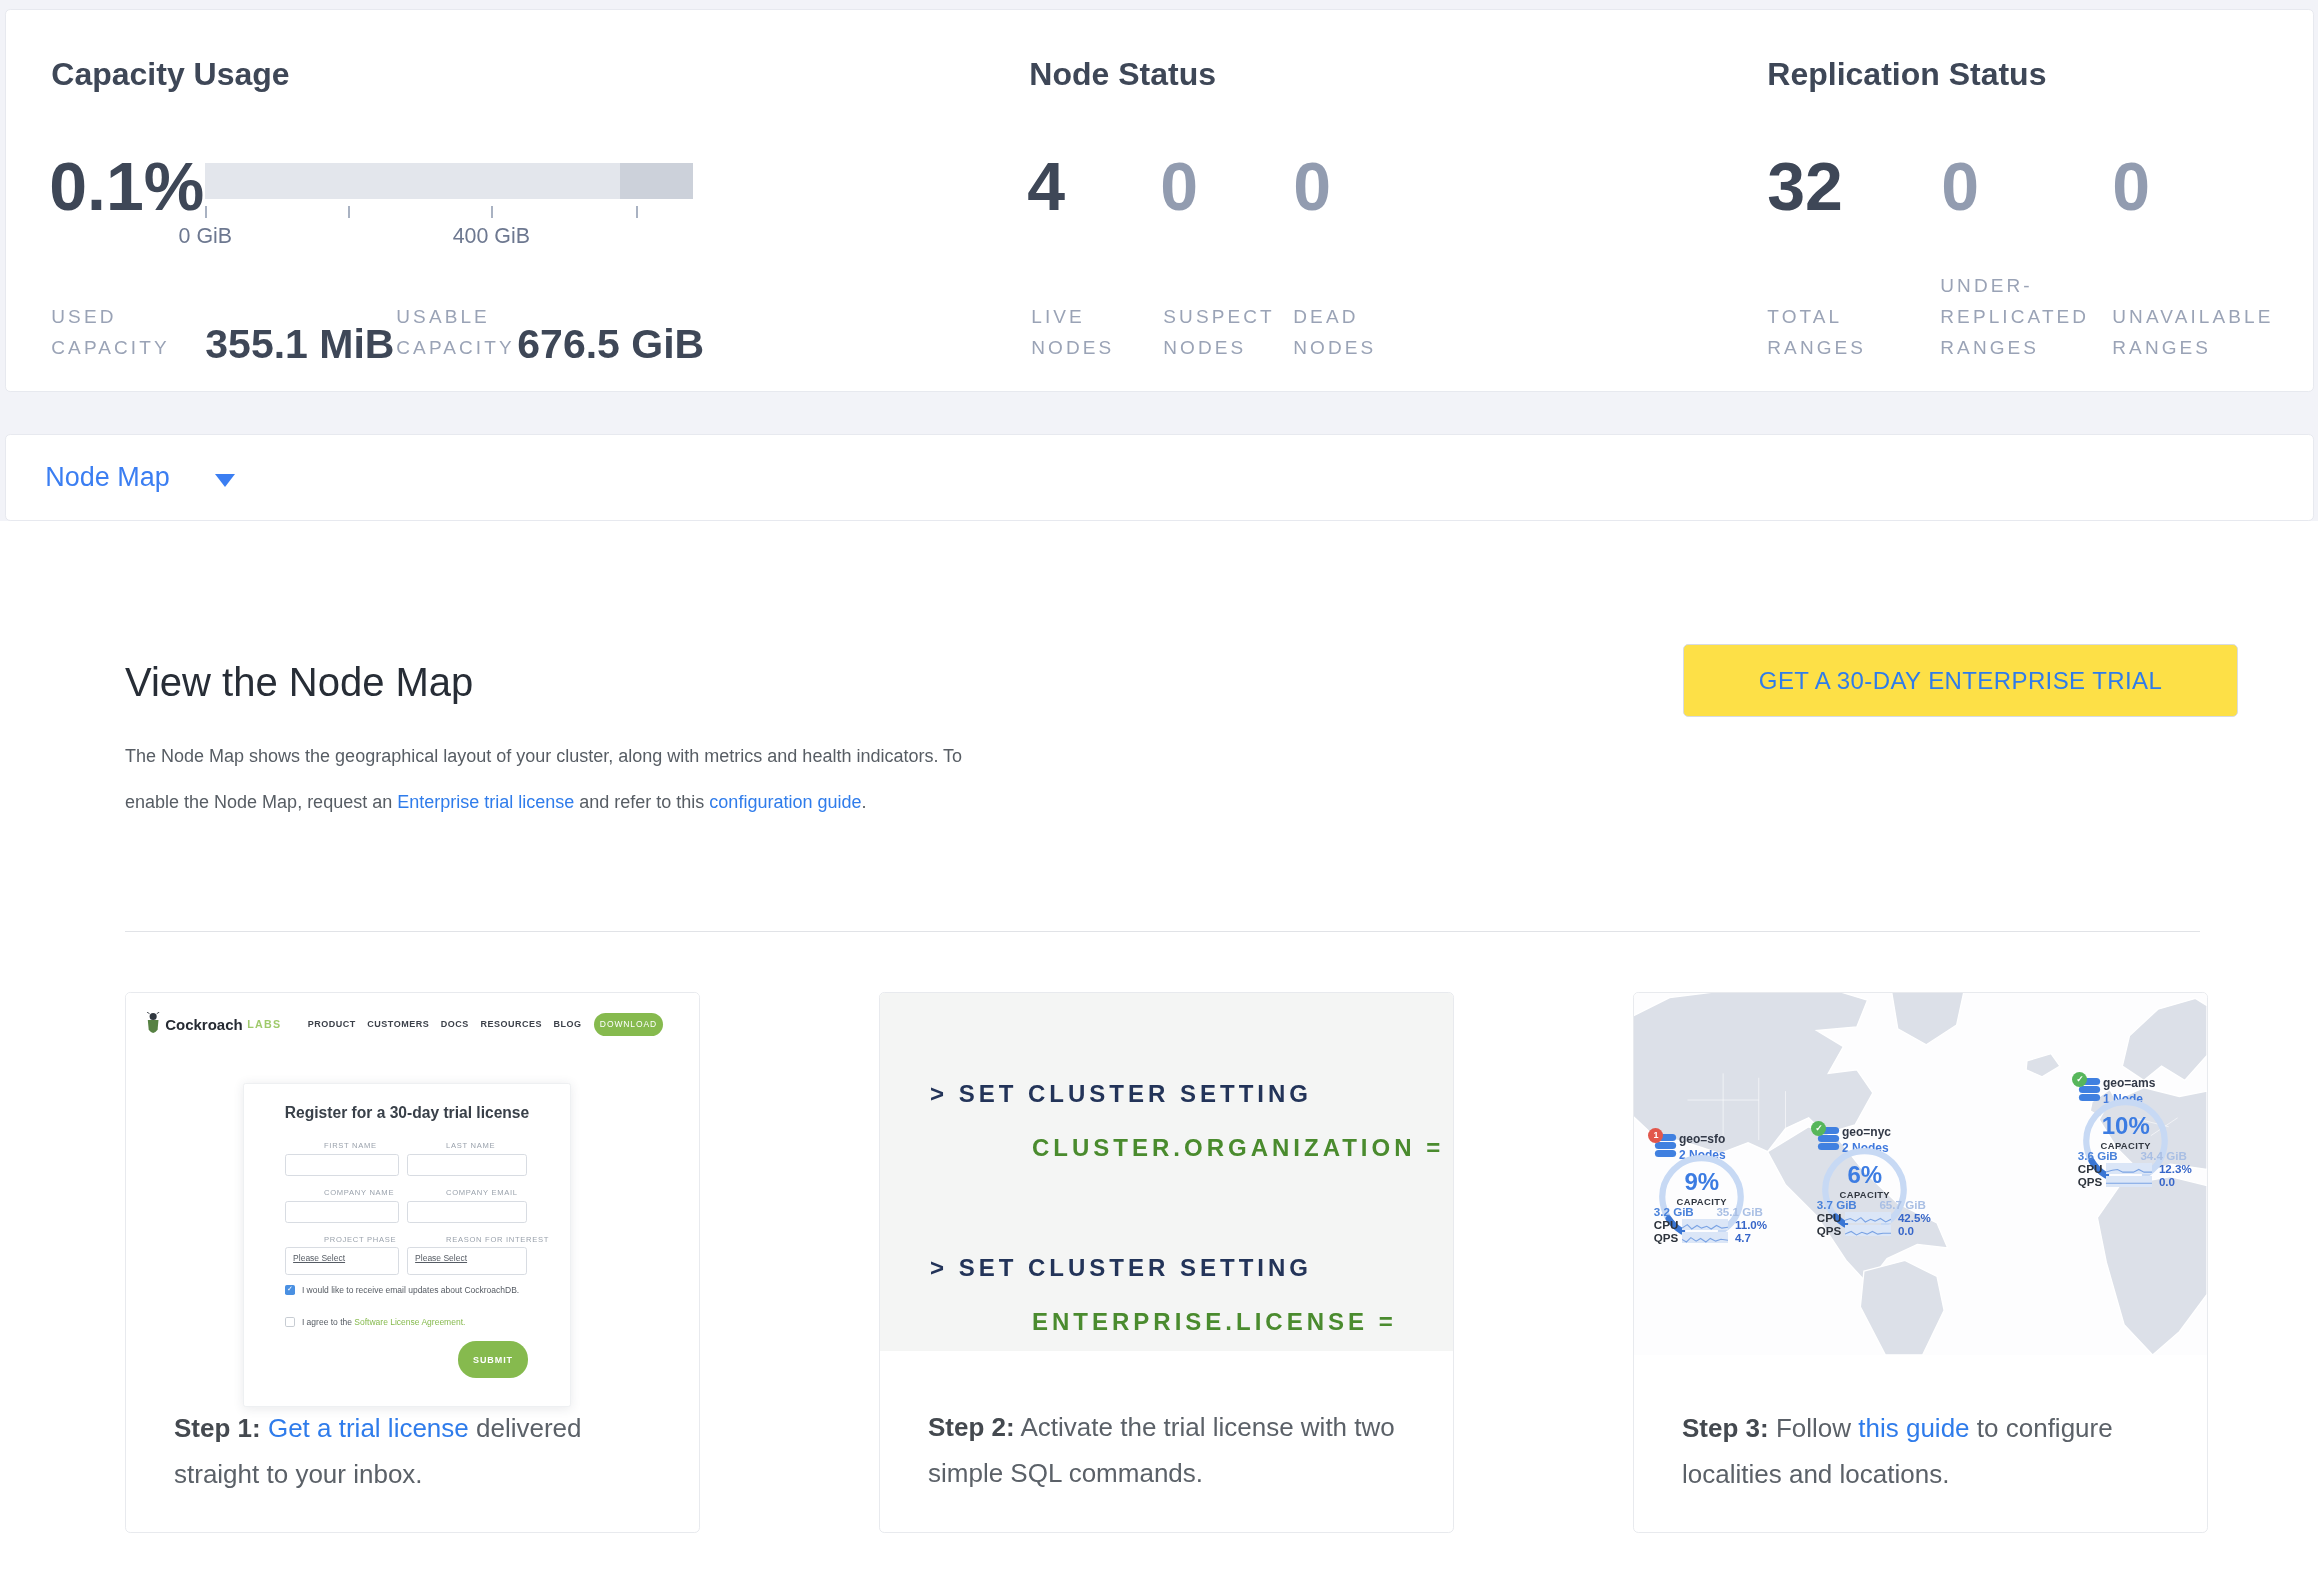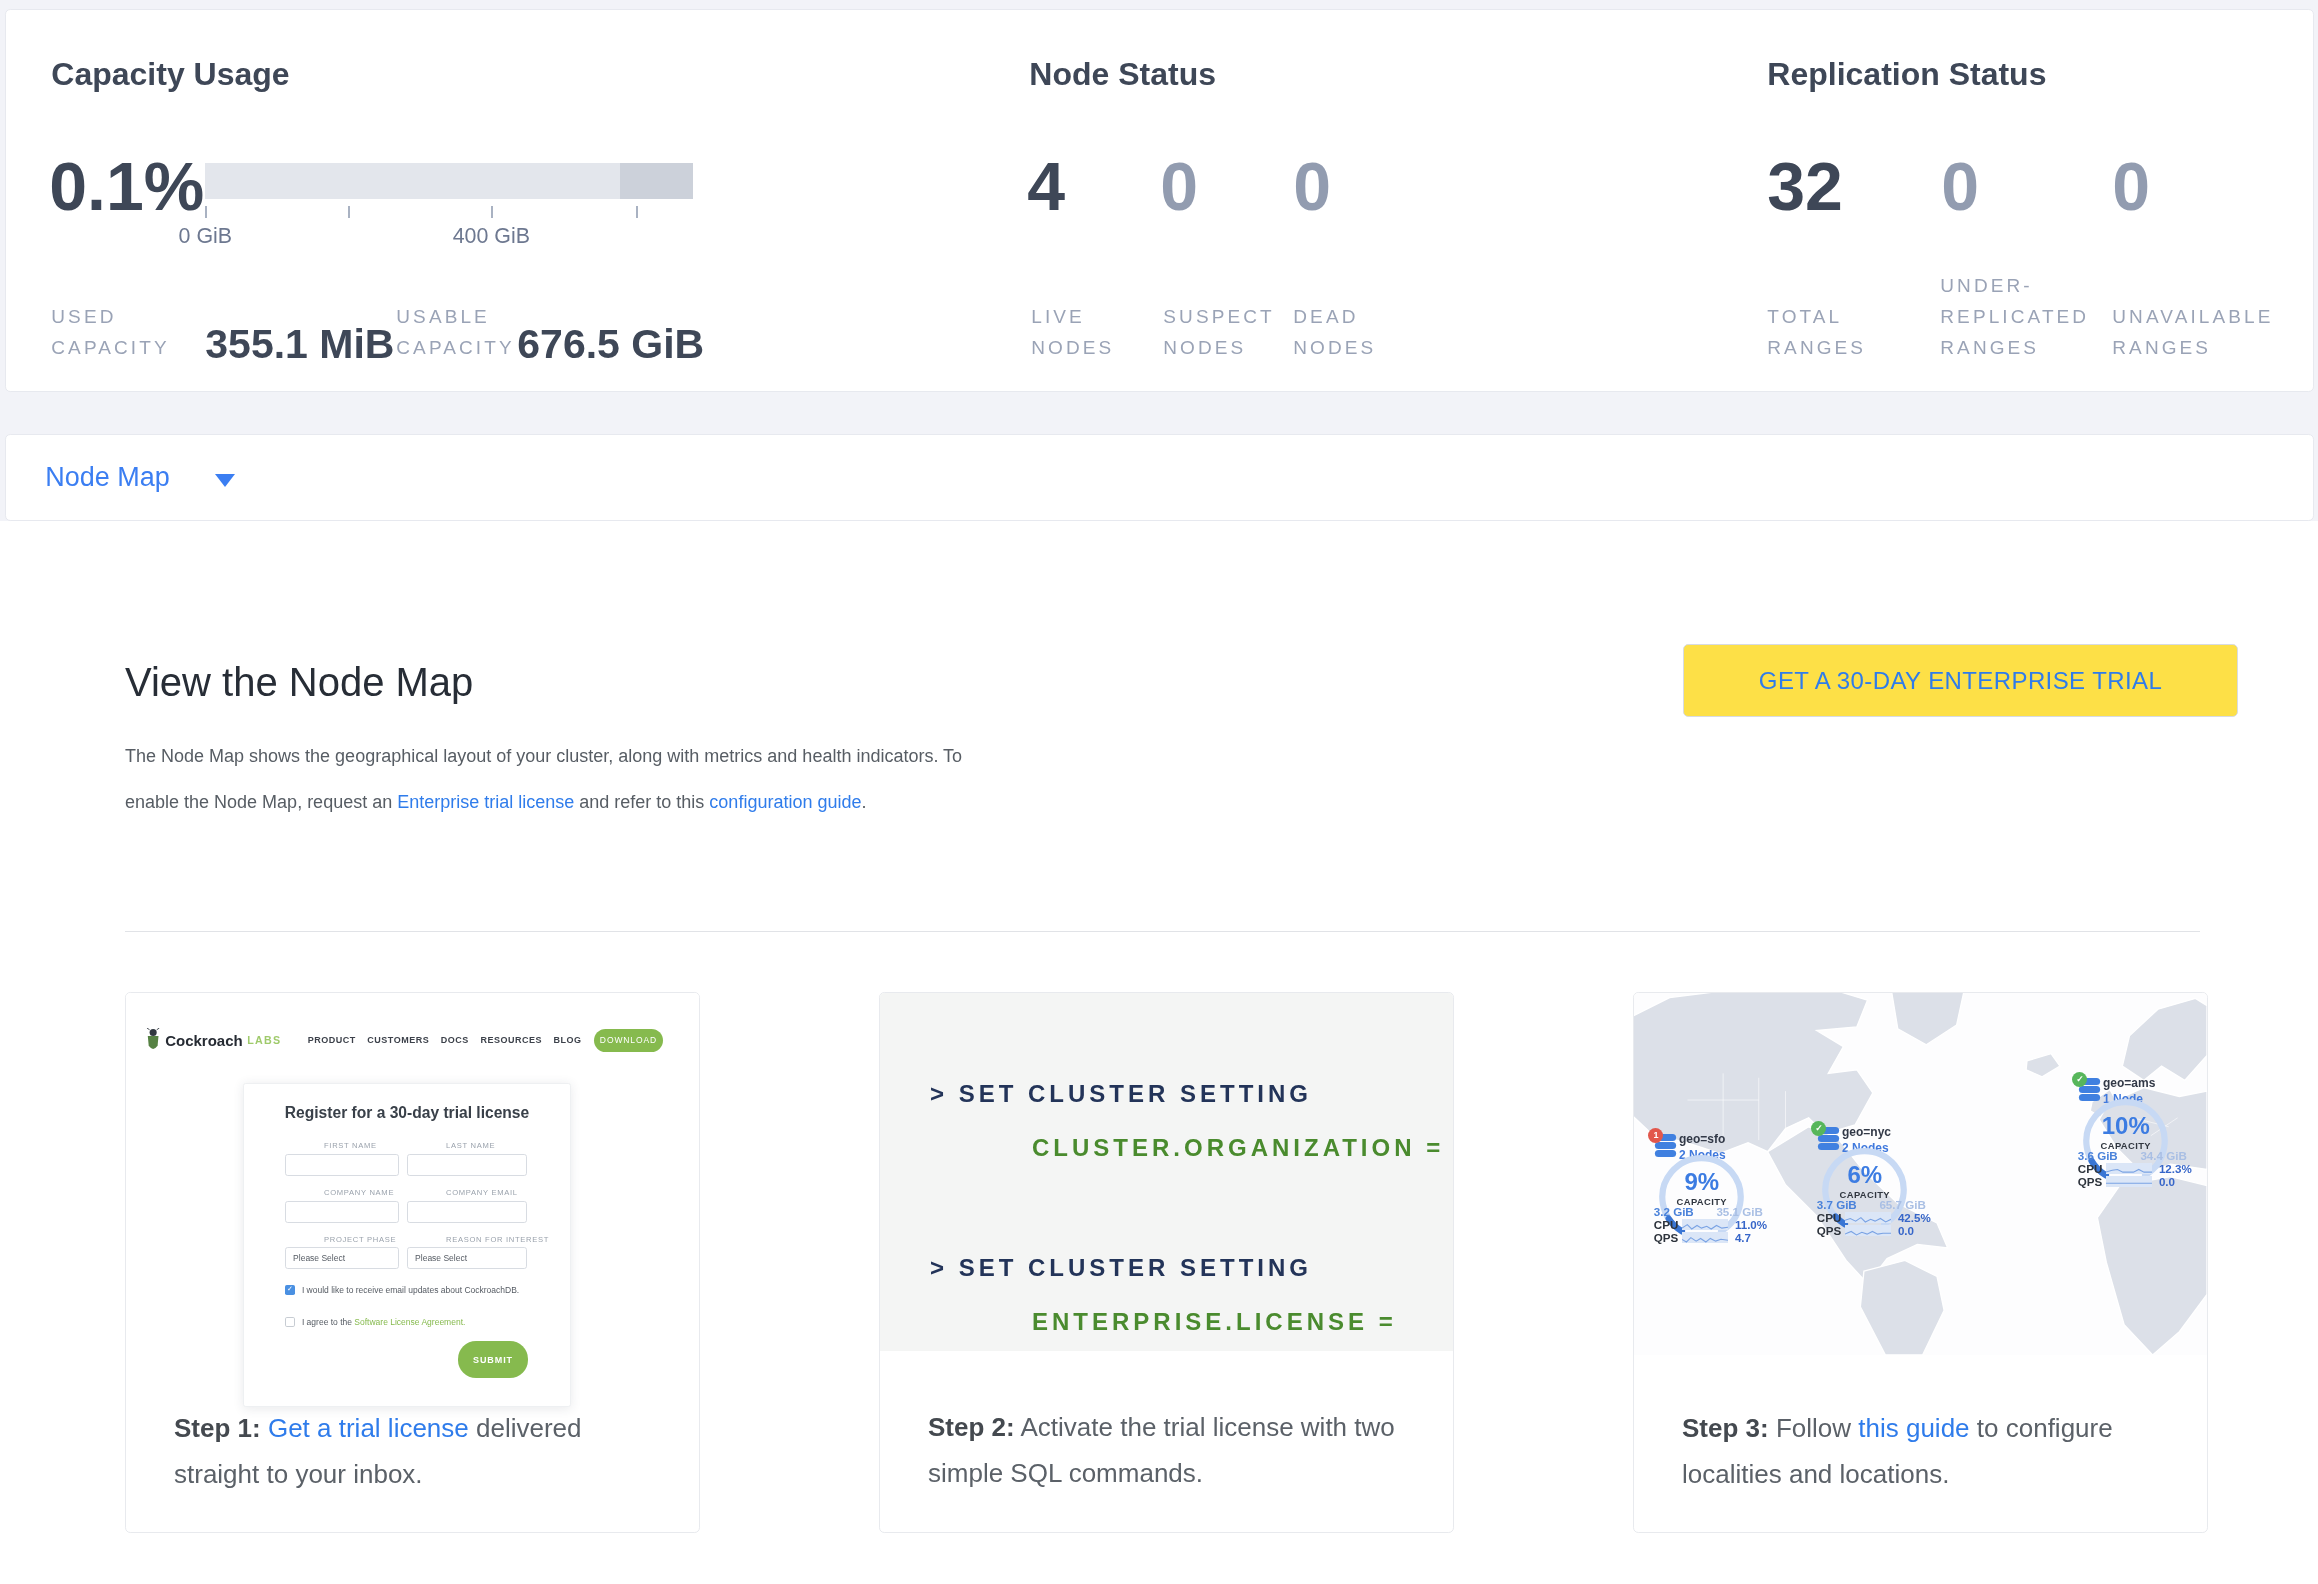--- a/index.html
+++ b/index.html
@@ -45,36 +45,36 @@
   .card{width:573px;height:539px;background:#fff;border:0.9px solid #e8eaee;border-radius:5.3px;
     overflow:hidden;position:relative;}
   .caption{font-size:26px;line-height:46px;color:#5b6168;margin:0;}
   .caption b{color:#44494f;}
   .cap-area-1{padding:10.7px 41px 0 48px;}
   .cap-area-2{padding:53px 41px 0 48px;}
   .cap-area-3{padding:50px 41px 0 48px;}
 
   
   .mini-site{position:relative;height:401px;background:#fff;}
-  .mini-nav{position:absolute;left:0;right:0;top:16px;height:53px;display:flex;align-items:center;
+  .mini-nav{position:absolute;left:0;right:0;top:0;height:53px;display:flex;align-items:center;
     padding:9px 36px 0 19.6px;box-sizing:border-box;}
   .mini-logo-text{font-size:15px;font-weight:700;color:#262b33;margin-left:5.3px;}
   .mini-logo-labs{font-size:10.7px;font-weight:700;color:#9fca6b;margin-left:4.5px;letter-spacing:1.3px;}
   .mini-nav-items{margin-left:auto;display:flex;gap:11.6px;}
   .mini-nav-item{font-size:9px;font-weight:700;color:#3c414a;letter-spacing:0.5px;}
   .mini-download{margin-left:12.5px;width:69px;height:23px;border-radius:11.6px;background:#86ba4e;
     color:#fff;font-size:8.5px;font-weight:400;letter-spacing:0.9px;display:flex;align-items:center;justify-content:center;}
   .mini-form{position:absolute;left:117px;top:90px;width:326px;height:322px;background:#fff;
     border:0.9px solid #eef0f2;border-radius:2.7px;box-shadow:0 1.8px 10.7px rgba(40,50,70,0.10);}
   .mini-form-title{position:absolute;left:0;right:0;top:19.6px;text-align:center;font-size:15.6px;
     font-weight:600;color:#394049;}
   .fld-label{position:absolute;font-size:7.6px;color:#9aa2ac;letter-spacing:0.7px;margin-left:39px;}
   .fld-input{position:absolute;height:22px;border:0.9px solid #d8dce2;border-radius:2.7px;background:#fff;box-sizing:border-box;}
-  .fld-select{position:absolute;height:22px;border:0.9px solid #d8dce2;border-radius:2.7px;background:#fff;
-    box-sizing:border-box;font-size:8.5px;color:#555b63;line-height:20.5px;padding-left:7.1px;}
+  .fld-select{position:absolute;height:28px;border:0.9px solid #d8dce2;border-radius:2.7px;background:#fff;
+    box-sizing:border-box;font-size:8.5px;color:#555b63;line-height:20.5px;padding-left:7.1px;text-decoration:underline;}
   .chk-row{position:absolute;left:41px;display:flex;align-items:center;}
   .chk-box{width:9.8px;height:9.8px;border-radius:1.8px;flex:none;}
   .chk-box.on{background:#4a90e2;color:#fff;font-size:7.1px;line-height:9.8px;text-align:center;}
   .chk-box.off{background:#fff;border:0.9px solid #c7ccd3;box-sizing:border-box;}
   .chk-text{margin-left:7.1px;font-size:8.5px;color:#555b63;white-space:nowrap;}
   .chk-text .green{color:#86ba4e;}
   .mini-submit{position:absolute;left:214px;top:257px;width:70px;height:37px;border-radius:18px;
     background:#86ba4e;color:#fff;font-size:9px;font-weight:700;letter-spacing:0.9px;
     display:flex;align-items:center;justify-content:center;}
 

